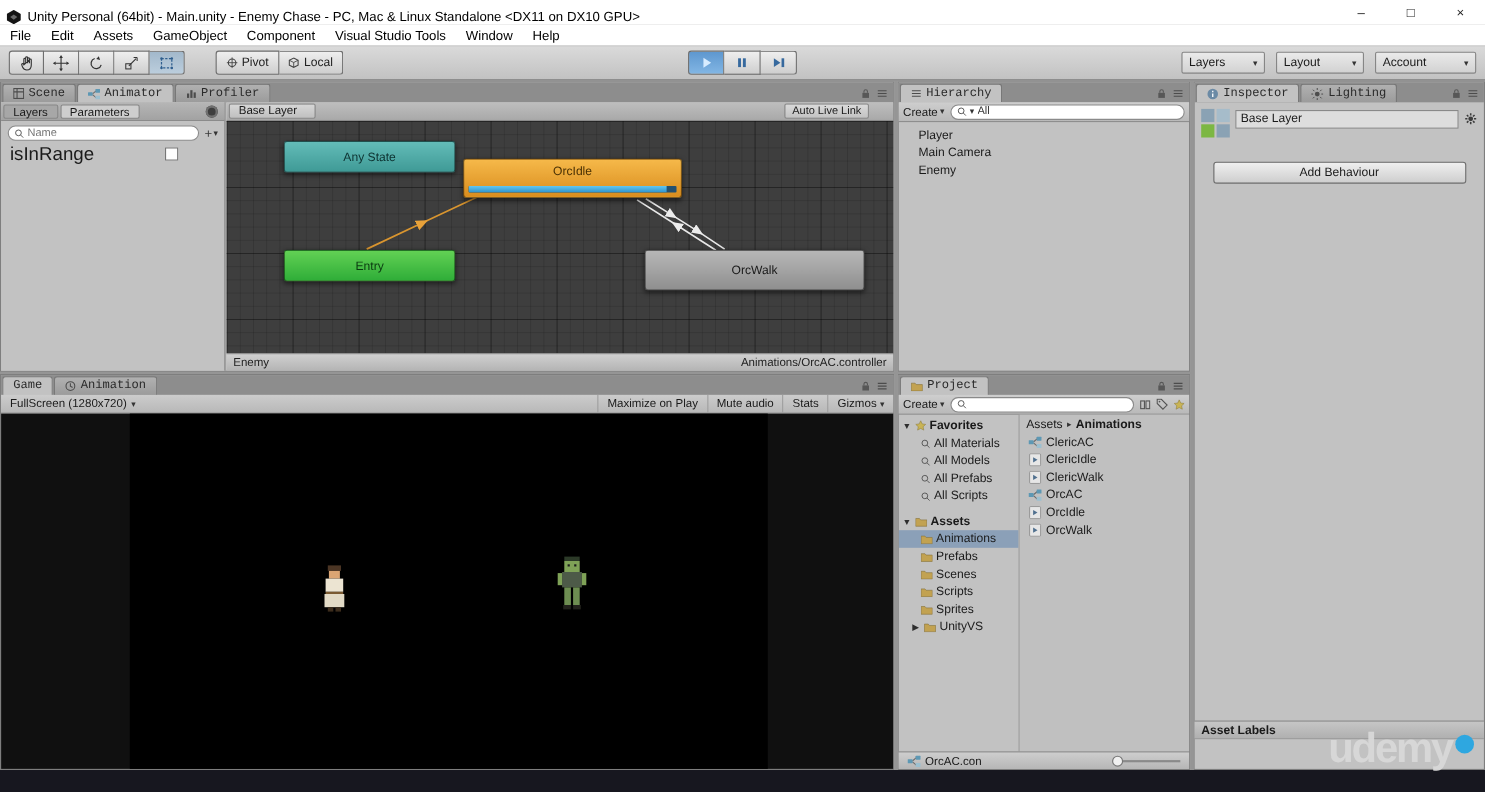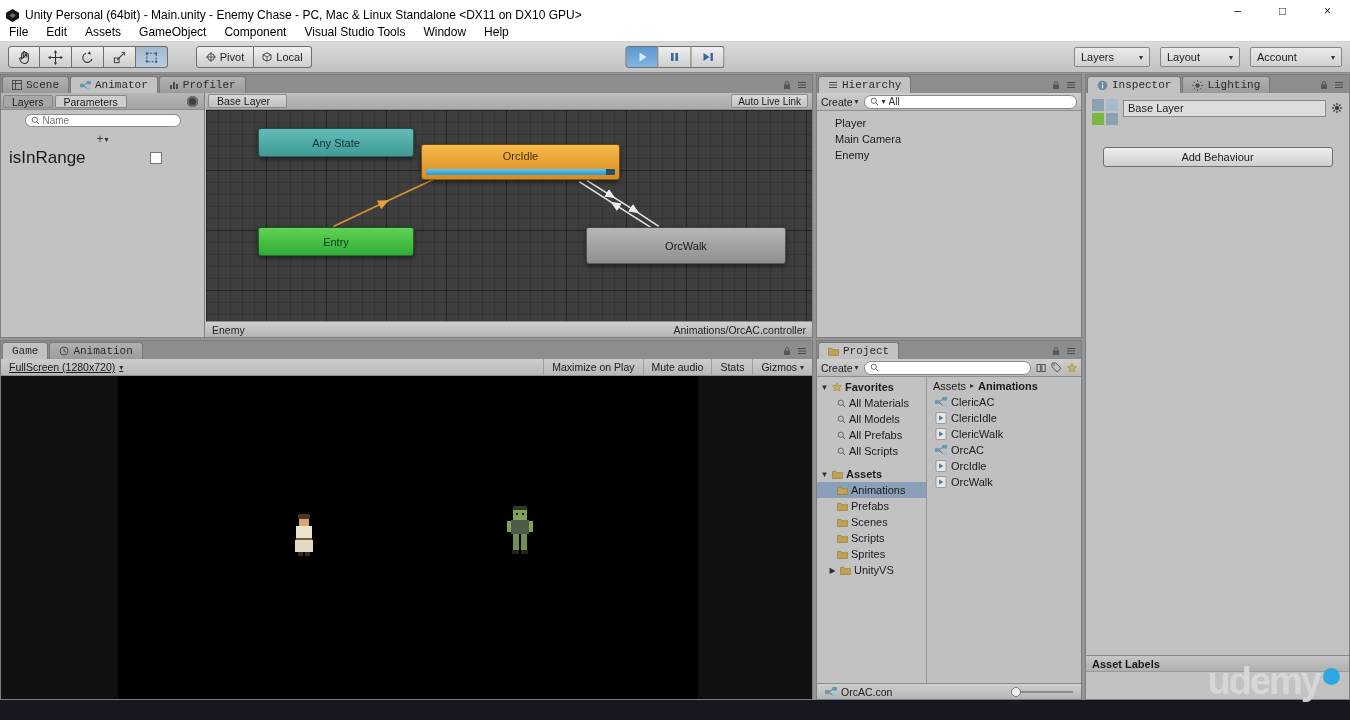--- a/index.html
+++ b/index.html
@@ -44,45 +44,45 @@
 .searchbox{flex:1;height:14px;background:#fff;border:1px solid #8a8a8a;border-radius:8px;display:flex;align-items:center;padding:0 5px;gap:3px;min-width:0;}
 .searchbox input{flex:1;border:none;outline:none;background:transparent;font-size:10px;font-family:inherit;color:#333;min-width:0;}
 
 #animator-dock{left:0;top:74px;width:813px;height:264px;}
 .anim-body{position:absolute;left:0;top:18px;right:0;bottom:0;}
 .anim-side{position:absolute;left:0;top:0;width:204px;height:100%;border-right:1px solid #7e7e7e;background:#c2c2c2;}
 .subtabs{height:17px;background:linear-gradient(#b6b6b6,#a2a2a2);border-bottom:1px solid #8b8b8b;display:flex;align-items:center;padding:0 2px;gap:2px;}
 .subtab{height:13px;line-height:12px;padding:0 8px;font-size:10.5px;border:1px solid #878787;border-radius:2px;background:#a7a7a7;}
 .subtab.active{background:#cecece;}
 .eye{margin-left:auto;margin-right:4px;width:11px;height:11px;border-radius:50%;background:#3e3e3e;box-shadow:inset 0 0 0 2px #707070;}
-.searchrow{display:flex;align-items:center;padding:4px 6px 3px;gap:5px;flex-direction:column;}
+.searchrow{display:flex;align-items:center;padding:4px 6px 3px;gap:5px;}
 .plus{font-size:12px;color:#3a3a3a;display:flex;align-items:center;gap:1px;}
 .param-row{display:flex;align-items:center;height:18px;padding-left:8px;font-size:17px;}
 .checkbox{width:12px;height:12px;background:#fdfdfd;border:1px solid #767676;margin-left:auto;margin-right:42px;}
 .graph{position:absolute;left:205px;top:0;right:0;bottom:0;}
 .crumbbar{position:absolute;left:0;top:0;right:0;height:17px;background:linear-gradient(#bebebe,#a9a9a9);border-bottom:1px solid #8b8b8b;display:flex;align-items:center;padding:0 2px;}
 .crumb{height:14px;line-height:13px;padding:0 16px 0 8px;background:linear-gradient(#d7d7d7,#c0c0c0);border:1px solid #8a8a8a;border-radius:2px;font-size:10.5px;}
-.livelink{margin-left:auto;height:14px;line-height:13px;padding:0 6px;border:1px solid #8a8a8a;border-radius:2px;background:linear-gradient(#dadada,#c3c3c3);font-size:10px;margin-right:2px;}
+.livelink{margin-left:auto;height:14px;line-height:13px;padding:0 6px;border:1px solid #8a8a8a;border-radius:2px;background:linear-gradient(#dadada,#c3c3c3);font-size:10px;margin-right:20px;}
 .canvas{position:absolute;left:0;right:0;top:17px;bottom:16px;overflow:hidden;background-color:#3e3e3e;
  background-image:linear-gradient(rgba(0,0,0,.32) 1px,transparent 1px),linear-gradient(90deg,rgba(0,0,0,.32) 1px,transparent 1px),linear-gradient(rgba(0,0,0,.13) 1px,transparent 1px),linear-gradient(90deg,rgba(0,0,0,.13) 1px,transparent 1px);
  background-size:60px 60px,60px 60px,12px 12px,12px 12px;}
 .arrows{position:absolute;left:0;top:0;width:100%;height:100%;}
 .node{position:absolute;border-radius:3px;border:1px solid rgba(0,0,0,.5);box-shadow:0 2px 5px rgba(0,0,0,.5);display:flex;align-items:center;justify-content:center;font-size:11px;}
 .n-any{left:52px;top:18px;width:156px;height:29px;background:linear-gradient(#63bcb8,#3f9a96);color:#0d3231;}
 .n-idle{left:215px;top:34px;width:199px;height:36px;background:linear-gradient(#f6b94a,#d98d1e);color:#4a3104;align-items:flex-start;padding-top:5px;}
 .n-entry{left:52px;top:117px;width:156px;height:29px;background:linear-gradient(#62d154,#2fad38);color:#0a3a10;}
 .n-walk{left:380px;top:117px;width:200px;height:37px;background:linear-gradient(#b7b7b7,#8f8f8f);color:#191919;}
 .prog{position:absolute;left:4px;right:4px;bottom:4px;height:6px;background:#24506f;border-radius:1px;overflow:hidden;}
 .prog-fill{height:100%;width:95%;background:linear-gradient(#62c7f2,#2f93cc);}
 .gstatus{position:absolute;left:0;right:0;bottom:0;height:16px;background:linear-gradient(#d0d0d0,#b4b4b4);border-top:1px solid #8b8b8b;display:flex;align-items:center;padding:0 6px;font-size:10.5px;color:#222;}
 .gstatus .right{margin-left:auto;}
 
 #game-dock{left:0;top:340px;width:813px;height:360px;}
 .gamebar{position:absolute;left:0;top:18px;right:0;height:17px;background:linear-gradient(#cccccc,#b8b8b8);border-bottom:1px solid #8e8e8e;display:flex;align-items:center;font-size:10.5px;}
-.aspect{display:flex;align-items:center;gap:4px;padding:0 8px;height:100%;text-decoration:underline;}
+.aspect{display:flex;align-items:center;gap:4px;padding:0 8px;height:100%;}
 .gright{margin-left:auto;display:flex;height:100%;}
 .gbtn{display:flex;align-items:center;gap:3px;padding:0 8px;border-left:1px solid #9e9e9e;height:100%;}
 .game-canvas{position:absolute;left:0;right:0;top:35px;bottom:0;background:#101010;}
 .game-screen{position:absolute;left:117px;top:0;width:580px;height:100%;background:#000;}
 .sprite{position:absolute;}
 .px{position:absolute;display:block;}
 .cleric{left:174px;top:138px;width:24px;height:44px;}
 .orc{left:388px;top:130px;width:28px;height:52px;}
 
 #hierarchy-dock{left:816px;top:74px;width:266px;height:264px;}

